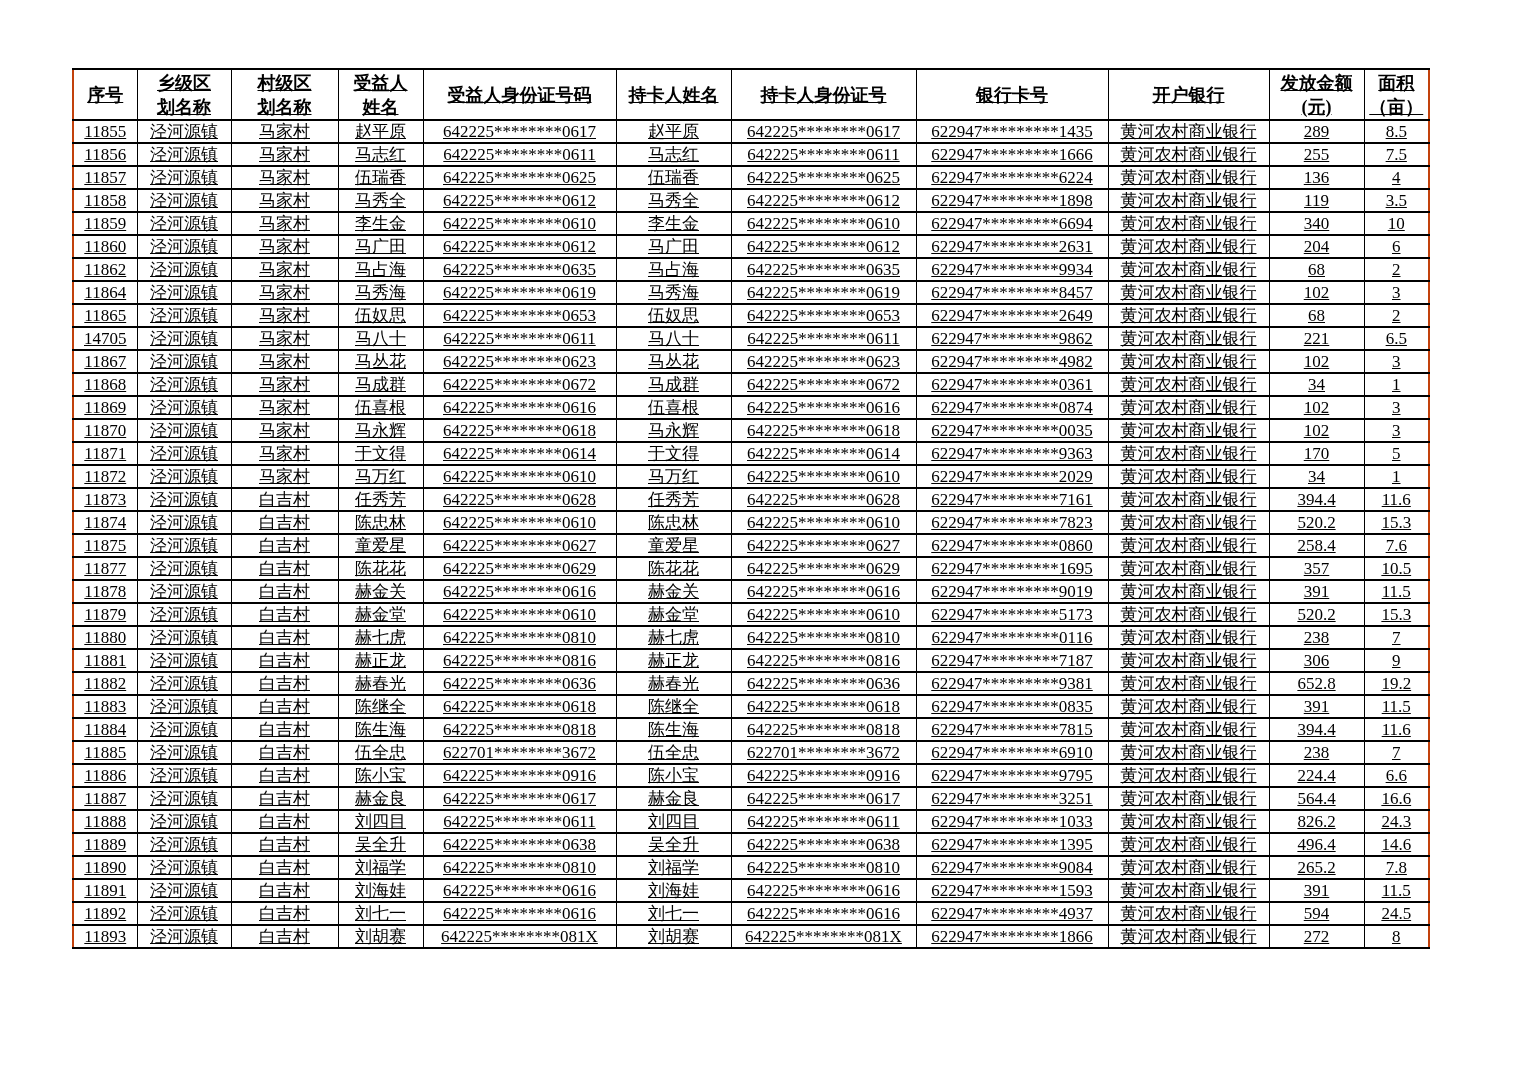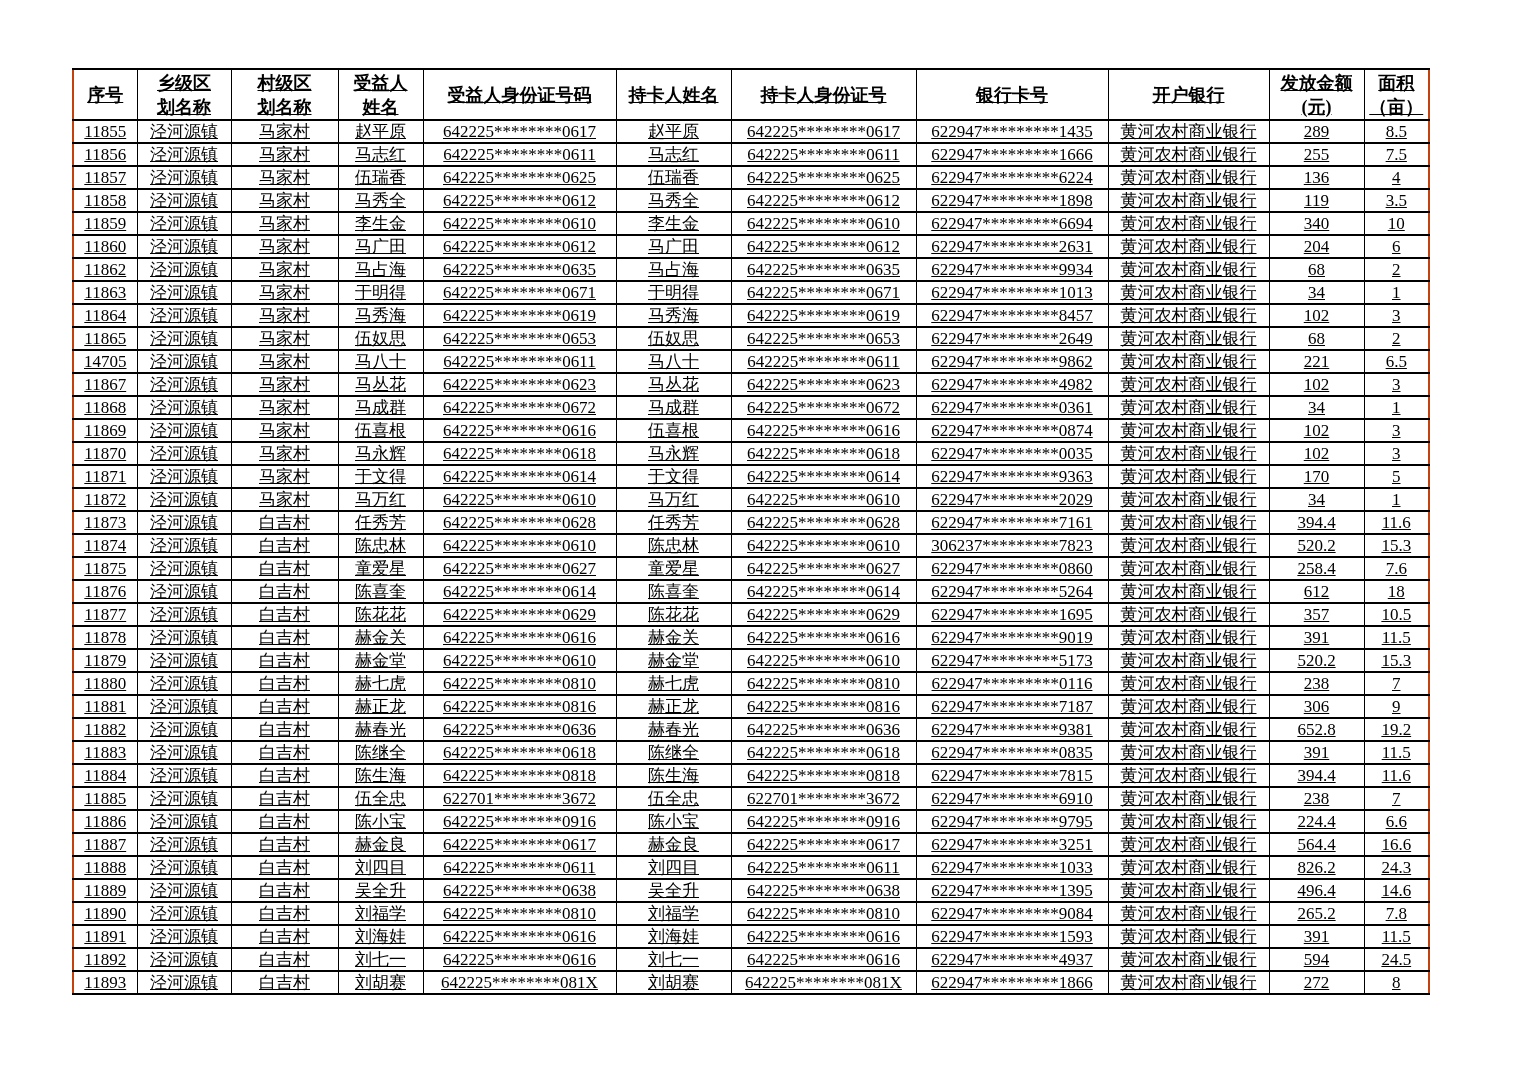--- a/index.html
+++ b/index.html
@@ -178,33 +178,20 @@
           <td>马占海</td>
           <td>642225********0635</td>
           <td>马占海</td>
           <td>642225********0635</td>
           <td>622947*********9934</td>
           <td>黄河农村商业银行</td>
           <td>68</td>
           <td>2</td>
         </tr>
         <tr>
-          <td>11863</td>
-          <td>泾河源镇</td>
-          <td>马家村</td>
-          <td>于明得</td>
-          <td>642225********0671</td>
-          <td>于明得</td>
-          <td>642225********0671</td>
-          <td>622947*********1013</td>
-          <td>黄河农村商业银行</td>
-          <td>34</td>
-          <td>1</td>
-        </tr>
-        <tr>
           <td>11864</td>
           <td>泾河源镇</td>
           <td>马家村</td>
           <td>马秀海</td>
           <td>642225********0619</td>
           <td>马秀海</td>
           <td>642225********0619</td>
           <td>622947*********8457</td>
           <td>黄河农村商业银行</td>
           <td>102</td>
@@ -328,52 +315,39 @@
           <td>11.6</td>
         </tr>
         <tr>
           <td>11874</td>
           <td>泾河源镇</td>
           <td>白吉村</td>
           <td>陈忠林</td>
           <td>642225********0610</td>
           <td>陈忠林</td>
           <td>642225********0610</td>
-          <td>306237*********7823</td>
+          <td>622947*********7823</td>
           <td>黄河农村商业银行</td>
           <td>520.2</td>
           <td>15.3</td>
         </tr>
         <tr>
           <td>11875</td>
           <td>泾河源镇</td>
           <td>白吉村</td>
           <td>童爱星</td>
           <td>642225********0627</td>
           <td>童爱星</td>
           <td>642225********0627</td>
           <td>622947*********0860</td>
           <td>黄河农村商业银行</td>
           <td>258.4</td>
           <td>7.6</td>
         </tr>
         <tr>
-          <td>11876</td>
-          <td>泾河源镇</td>
-          <td>白吉村</td>
-          <td>陈喜奎</td>
-          <td>642225********0614</td>
-          <td>陈喜奎</td>
-          <td>642225********0614</td>
-          <td>622947*********5264</td>
-          <td>黄河农村商业银行</td>
-          <td>612</td>
-          <td>18</td>
-        </tr>
-        <tr>
           <td>11877</td>
           <td>泾河源镇</td>
           <td>白吉村</td>
           <td>陈花花</td>
           <td>642225********0629</td>
           <td>陈花花</td>
           <td>642225********0629</td>
           <td>622947*********1695</td>
           <td>黄河农村商业银行</td>
           <td>357</td>

